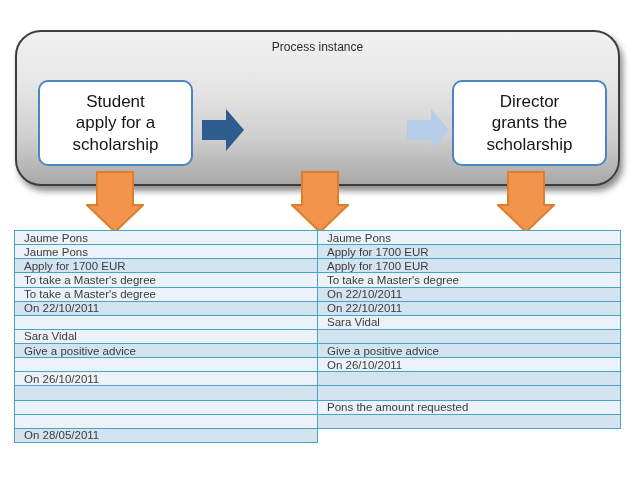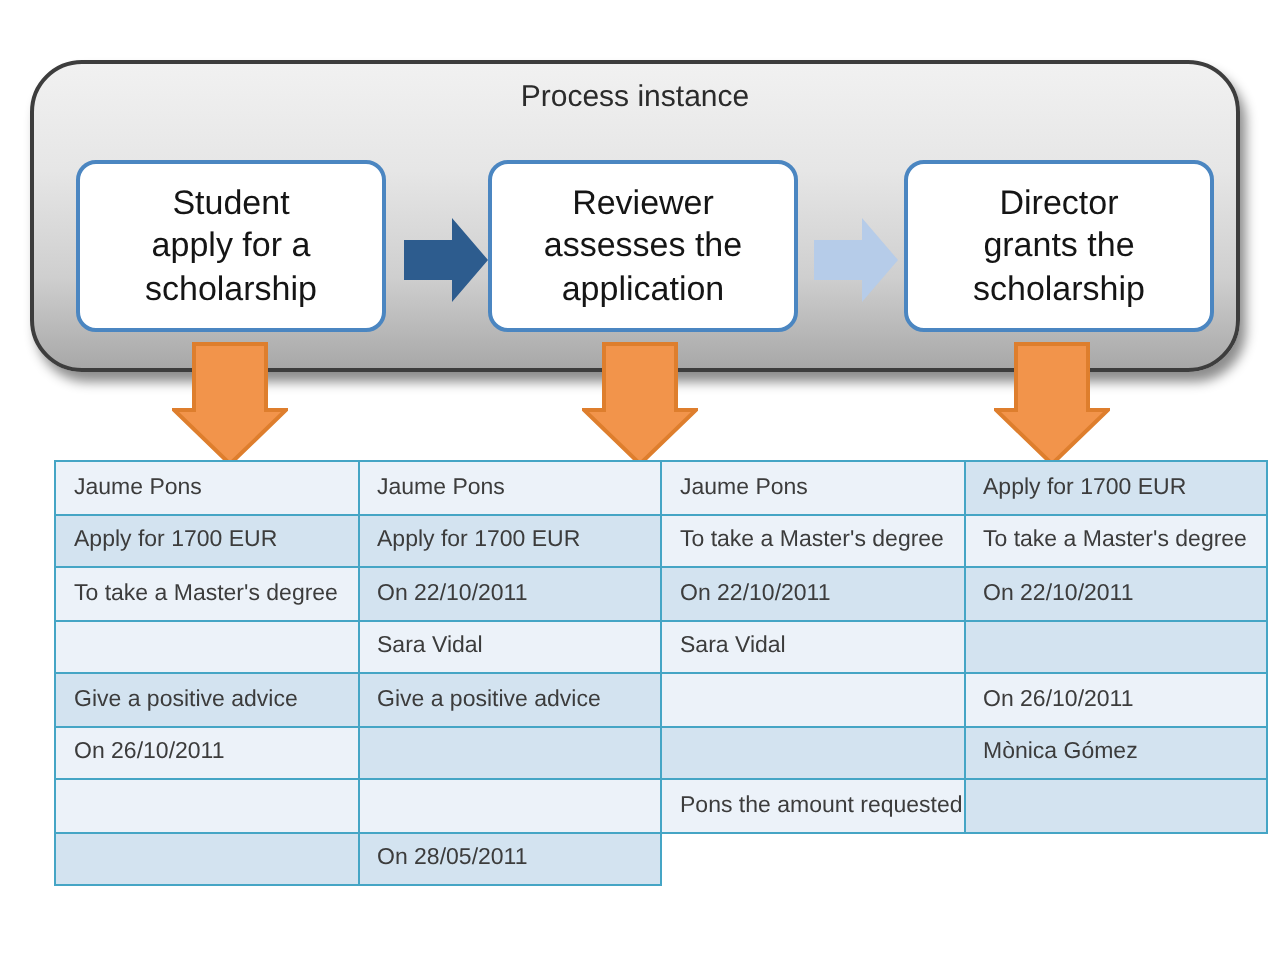--- a/index.html
+++ b/index.html
@@ -20,21 +20,21 @@
     box-sizing: border-box;
     border: 2px solid #3d3d3d;
     border-radius: 26px;
     background: linear-gradient(180deg, #f1f1f1 0%, #e6e6e6 35%, #cfcfcf 70%, #a8a8a8 100%);
     box-shadow: 3px 5px 6px rgba(0,0,0,0.45);
   }
   .title {
     position: absolute;
     left: 0; right: 0; top: 8px;
     text-align: center;
-    font-size: 15px;
+    font-size: 12px;
     color: #2b2b2b;
   }
 
   
   .box {
     position: absolute;
     top: 48px;
     width: 155px; height: 86px;
     box-sizing: border-box;
     background: #ffffff;
@@ -62,25 +62,25 @@
 
   
   .darrow { position: absolute; top: 171px; width: 58px; height: 62px; }
   .darrow1 { left: 86px; }
   .darrow2 { left: 291px; }
   .darrow3 { left: 497px; }
 
   
   .itable {
     position: absolute;
-    left: 27px; top: 230px;
+    left: 14px; top: 230px;
     width: 607px; height: 213px;
     box-sizing: border-box;
     display: grid;
-    grid-template-columns: 1fr 1fr 1fr 1fr;
+    grid-template-columns: 1fr 1fr;
     grid-auto-rows: 1fr;
     border-top: 1px solid #45a5c5;
     border-left: 1px solid #45a5c5;
   }
   .cell {
     box-sizing: border-box;
     border-right: 1px solid #45a5c5;
     border-bottom: 1px solid #45a5c5;
     background: #ecf2f9;
     display: flex;
@@ -107,25 +107,20 @@
     <div class="box box1">
       <span class="label">Student
 apply for a
 scholarship</span>
     </div>
 
     <svg class="rarrow rarrow1" viewBox="0 0 44 46">
       <polygon points="1,13 25,13 25,2 43,23 25,44 25,33 1,33" fill="#2d5c8e"></polygon>
     </svg>
 
-    <div class="box box2">
-      <span class="label">Reviewer
-assesses the
-application</span>
-    </div>
 
     <svg class="rarrow rarrow2" viewBox="0 0 44 46">
       <polygon points="1,13 25,13 25,2 43,23 25,44 25,33 1,33" fill="#b6cce9"></polygon>
     </svg>
 
     <div class="box box3">
       <span class="label">Director
 grants the
 scholarship</span>
     </div>
@@ -158,21 +153,20 @@
     <div class="cell">Sara Vidal</div>
     <div class="cell">Sara Vidal</div>
     <div class="cell"></div>
     <div class="cell">Give a positive advice</div>
     <div class="cell">Give a positive advice</div>
     <div class="cell"></div>
     <div class="cell">On 26/10/2011</div>
     <div class="cell">On 26/10/2011</div>
     <div class="cell"></div>
     <div class="cell"></div>
-    <div class="cell">Mònica Gómez</div>
     <div class="cell"></div>
     <div class="cell"></div>
     <div class="cell">Pons the amount requested</div>
     <div class="cell"></div>
     <div class="cell"></div>
     <div class="cell">On 28/05/2011</div>
   </div>
 
 </div>
 

